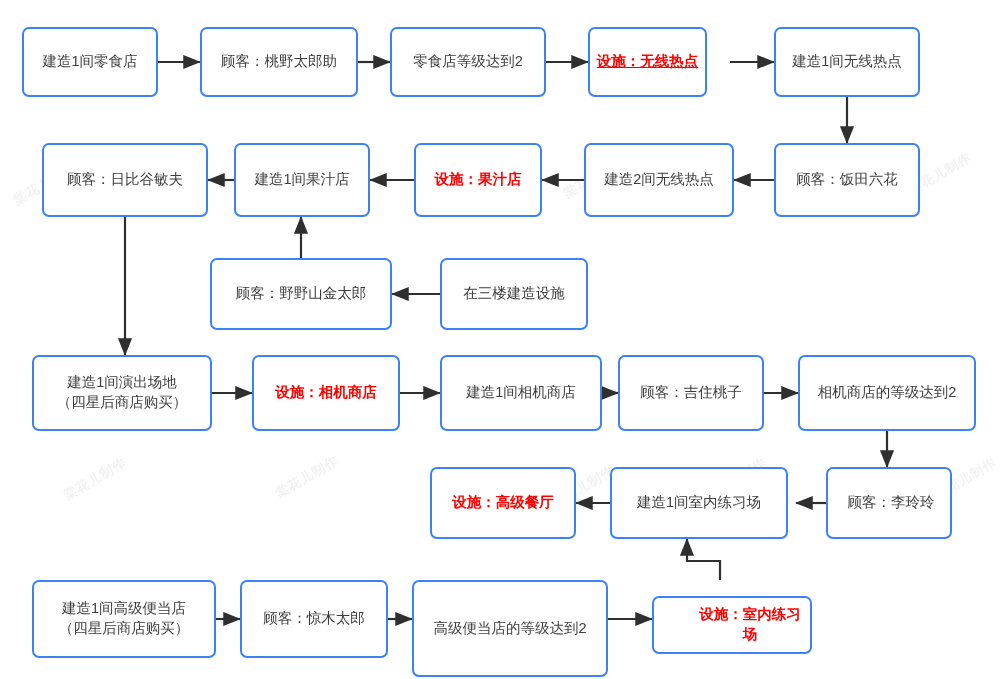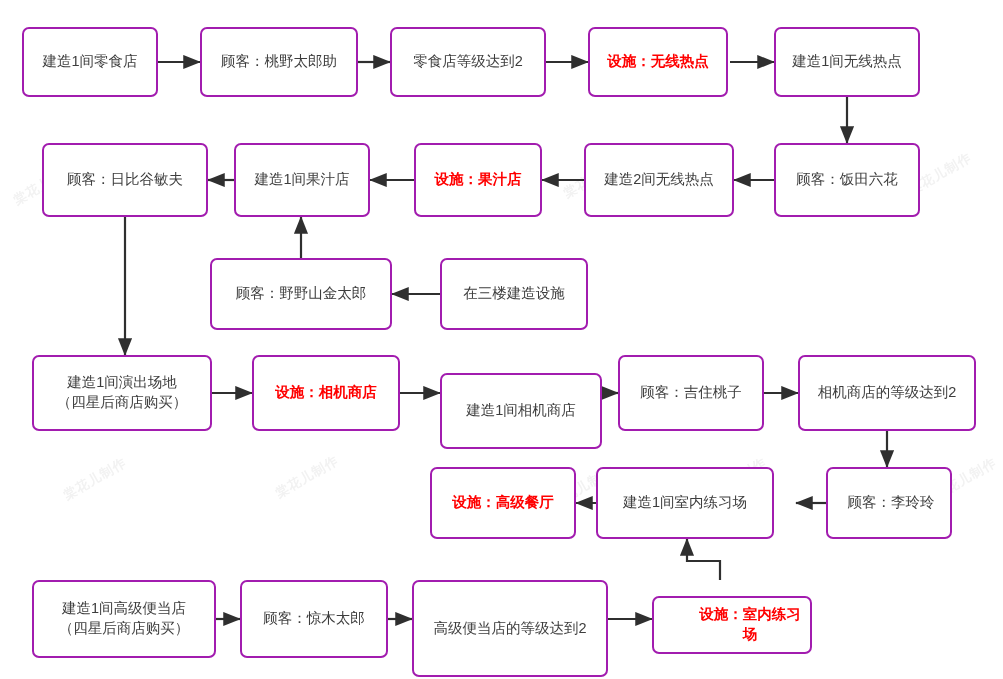--- a/index.html
+++ b/index.html
@@ -23,21 +23,21 @@
     user-select:none;
     pointer-events:none;
     z-index:0;
   }
 
   svg#wires{position:absolute;left:0;top:0;width:1003px;height:679px;z-index:1;pointer-events:none;}
 
   .node{
     position:absolute;
     box-sizing:border-box;
-    border:2px solid #a21caf;
+    border:2px solid #3b82f6;
     border-radius:7px;
     background:#ffffff;
     display:flex;
     align-items:center;
     justify-content:center;
     text-align:center;
     color:#3d3d3d;
     font-size:14.5px;
     line-height:1.35;
     padding:2px 4px;
@@ -88,21 +88,21 @@
   <div id="nodes-layer">
       <div class="node" style="left: 22px; top: 27px; width: 136px; height: 70px;">
         <span class="txt">建造1间零食店</span>
       </div>
       <div class="node" style="left: 200px; top: 27px; width: 158px; height: 70px;">
         <span class="txt">顾客：桃野太郎助</span>
       </div>
       <div class="node" style="left: 390px; top: 27px; width: 156px; height: 70px;">
         <span class="txt">零食店等级达到2</span>
       </div>
-      <div class="node facility" style="left: 588px; top: 27px; width: 140px; height: 70px;">
+      <div class="node facility" style="left: 588px; top: 27px; width: 119px; height: 70px; text-decoration: underline;">
         <span class="txt">设施：无线热点</span>
       </div>
       <div class="node" style="left: 774px; top: 27px; width: 146px; height: 70px;">
         <span class="txt">建造1间无线热点</span>
       </div>
       <div class="node" style="left: 774px; top: 143px; width: 146px; height: 74px;">
         <span class="txt">顾客：饭田六花</span>
       </div>
       <div class="node" style="left: 584px; top: 143px; width: 150px; height: 74px;">
         <span class="txt">建造2间无线热点</span>
@@ -122,33 +122,33 @@
       <div class="node" style="left: 440px; top: 258px; width: 148px; height: 72px;">
         <span class="txt">在三楼建造设施</span>
       </div>
       <div class="node" style="left: 32px; top: 355px; width: 180px; height: 76px;">
         <span class="txt">建造1间演出场地
 （四星后商店购买）</span>
       </div>
       <div class="node facility" style="left: 252px; top: 355px; width: 148px; height: 76px;">
         <span class="txt">设施：相机商店</span>
       </div>
-      <div class="node" style="left: 440px; top: 355px; width: 162px; height: 76px; margin-top: 18px;">
+      <div class="node" style="left: 440px; top: 355px; width: 162px; height: 76px;">
         <span class="txt">建造1间相机商店</span>
       </div>
       <div class="node" style="left: 618px; top: 355px; width: 146px; height: 76px;">
         <span class="txt">顾客：吉住桃子</span>
       </div>
       <div class="node" style="left: 798px; top: 355px; width: 178px; height: 76px;">
         <span class="txt">相机商店的等级达到2</span>
       </div>
       <div class="node" style="left: 826px; top: 467px; width: 126px; height: 72px; padding-left: 8px;">
         <span class="txt">顾客：李玲玲</span>
       </div>
-      <div class="node" style="left: 596px; top: 467px; width: 178px; height: 72px;">
+      <div class="node" style="left: 610px; top: 467px; width: 178px; height: 72px;">
         <span class="txt">建造1间室内练习场</span>
       </div>
       <div class="node facility" style="left: 430px; top: 467px; width: 146px; height: 72px;">
         <span class="txt">设施：高级餐厅</span>
       </div>
       <div class="node" style="left: 32px; top: 580px; width: 184px; height: 78px;">
         <span class="txt">建造1间高级便当店
 （四星后商店购买）</span>
       </div>
       <div class="node" style="left: 240px; top: 580px; width: 148px; height: 78px;">

